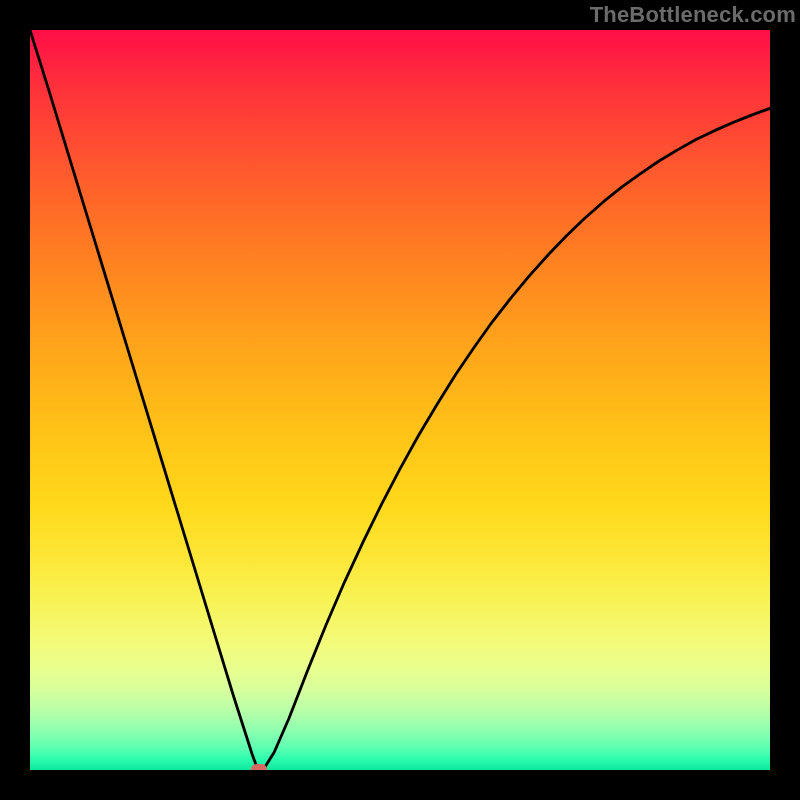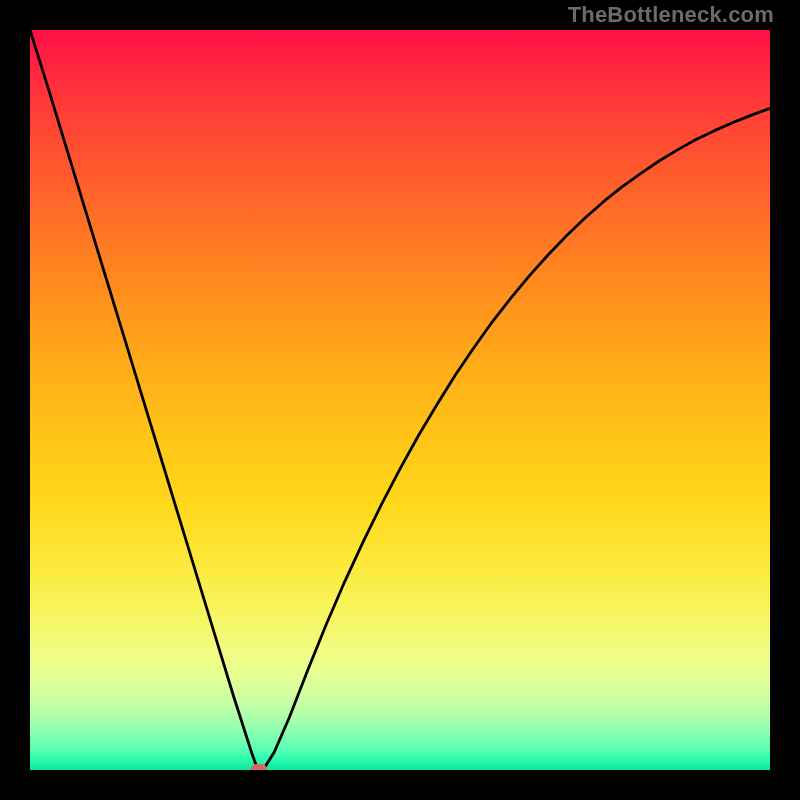--- a/index.html
+++ b/index.html
@@ -7,21 +7,21 @@
     padding: 0;
     width: 800px;
     height: 800px;
     background: #000;
     position: relative;
     font-family: Arial, Helvetica, sans-serif;
   }
   .watermark {
     position: absolute;
     top: 2px;
-    right: 26px;
+    right: 4px;
     color: #6b6b6b;
     font-size: 22px;
     font-weight: 600;
     letter-spacing: 0.2px;
     z-index: 10;
   }
   .plot-area {
     position: absolute;
     left: 30px;
     top: 30px;

